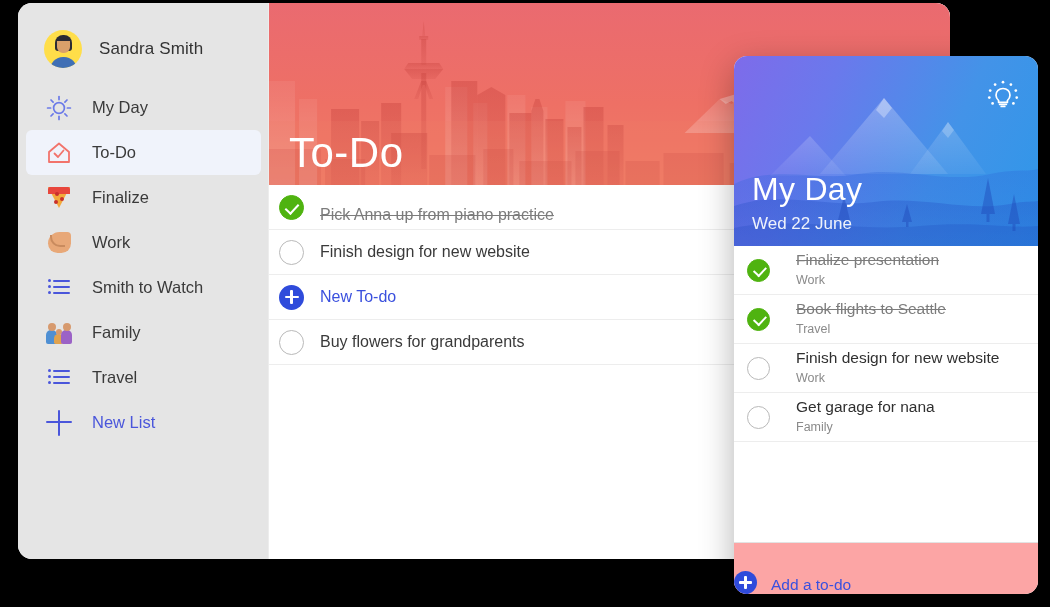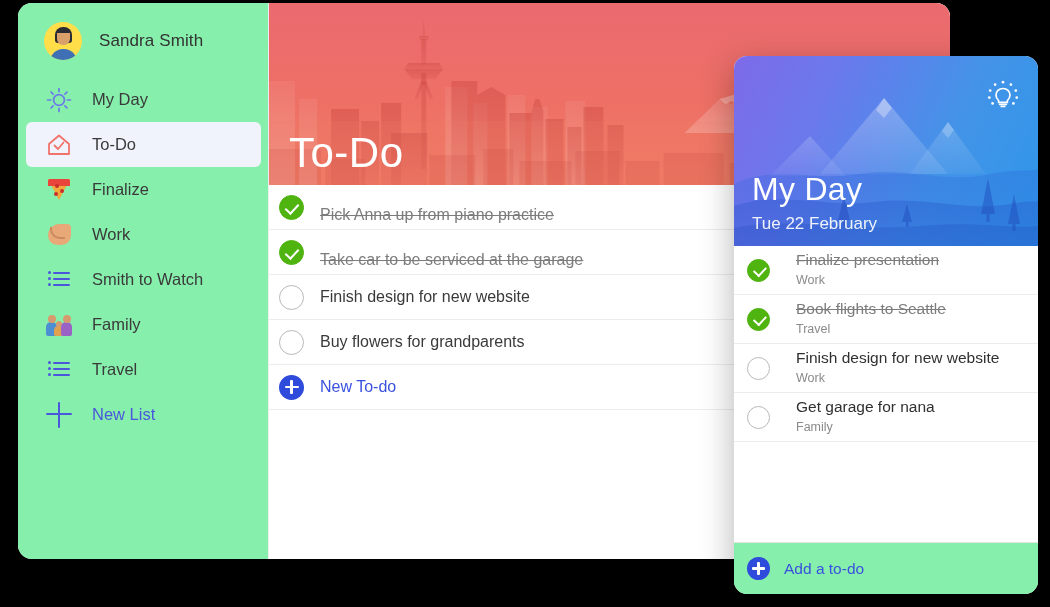--- a/index.html
+++ b/index.html
@@ -30,22 +30,22 @@
     background: #ffffff;
     border-radius: 14px;
     overflow: hidden;
     display: flex;
   }
 
   
   #sidebar {
     width: 251px;
     height: 100%;
-    background: #86efac;
-    padding-top: 12px;
+    background: #e5e5e5;
+    padding-top: 20px;
     flex: 0 0 251px;
     position: relative;
   }
   #sidebar:after {
     content: "";
     position: absolute;
     right: 0; top: 0; bottom: 0;
     width: 1px;
     background: #ededed;
   }
@@ -398,25 +398,25 @@
   .md-title { font-size: 15.5px; color: #303030; }
   .md-row.done .md-title { color: #7c7c7c; text-decoration: line-through; }
   .md-sub { font-size: 12.5px; color: #8a8a8a; margin-top: 2px; }
   .md-row.done .md-sub { color: #8a8a8a; }
 
   .md-spacer { flex: 1; background: #F6F6F6; }
 
   #md-footer {
     height: 52px;
     flex: 0 0 52px;
-    background: #86efac;
+    background: #fca5a5;
     border-top: 1px solid #e3e3e3;
     display: flex;
-    align-items: center;
-    padding-left: 13px;
+    align-items: flex-end;
+    padding-left: 0;
     cursor: pointer;
   }
   #md-footer .add-circle { width: 23px; height: 23px; flex: 0 0 23px; }
   #md-footer .add-circle:before { left: 5px; top: 10.2px; width: 13px; height: 2.5px; }
   #md-footer .add-circle:after  { top: 5px; left: 10.2px; height: 13px; width: 2.5px; }
   #md-footer .add-label { margin-left: 14px; font-size: 15.5px; }
 </style>
 </head>
 <body>
 
@@ -602,38 +602,34 @@
       </div>
 
       <div class="task-rows">
 
         <div class="task-row done">
           <span class="check done"></span>
           <span class="task-text">Pick Anna up from piano practice</span>
         </div>
 
 
-        <div class="task-row done">
-          <span class="check done"></span>
-          <span class="task-text">Take car to be serviced at the garage</span>
-        </div>
 
         <div class="task-row">
           <span class="check"></span>
           <span class="task-text">Finish design for new website</span>
         </div>
 
+        <div class="task-row add-row">
+          <span class="add-circle"></span>
+          <span class="add-label">New To-do</span>
+        </div>
+
         <div class="task-row">
           <span class="check"></span>
           <span class="task-text">Buy flowers for grandparents</span>
-        </div>
-
-        <div class="task-row add-row">
-          <span class="add-circle"></span>
-          <span class="add-label">New To-do</span>
         </div>
 
       </div>
     </div>
   </div>
 
   <div id="myday-card">
 
     <div id="myday-banner">
       <svg viewBox="0 0 304 190" preserveAspectRatio="none">
@@ -691,21 +687,21 @@
             <circle cx="29.8" cy="12.6" r="1.35"></circle>
             <circle cx="3.3" cy="19.6" r="1.35"></circle>
             <circle cx="30.7" cy="19.6" r="1.35"></circle>
             <circle cx="6.6" cy="25.4" r="1.35"></circle>
             <circle cx="27.4" cy="25.4" r="1.35"></circle>
           </g>
         </svg>
       </div>
 
       <div id="myday-title">My Day</div>
-      <div id="myday-date">Tue 22 February</div>
+      <div id="myday-date">Wed 22 June</div>
     </div>
 
     <div class="md-list">
 
       <div class="md-row done">
         <span class="md-check done"></span>
         <span class="md-texts">
           <span class="md-title">Finalize presentation</span><br>
           <span class="md-sub">Work</span>
         </span>

